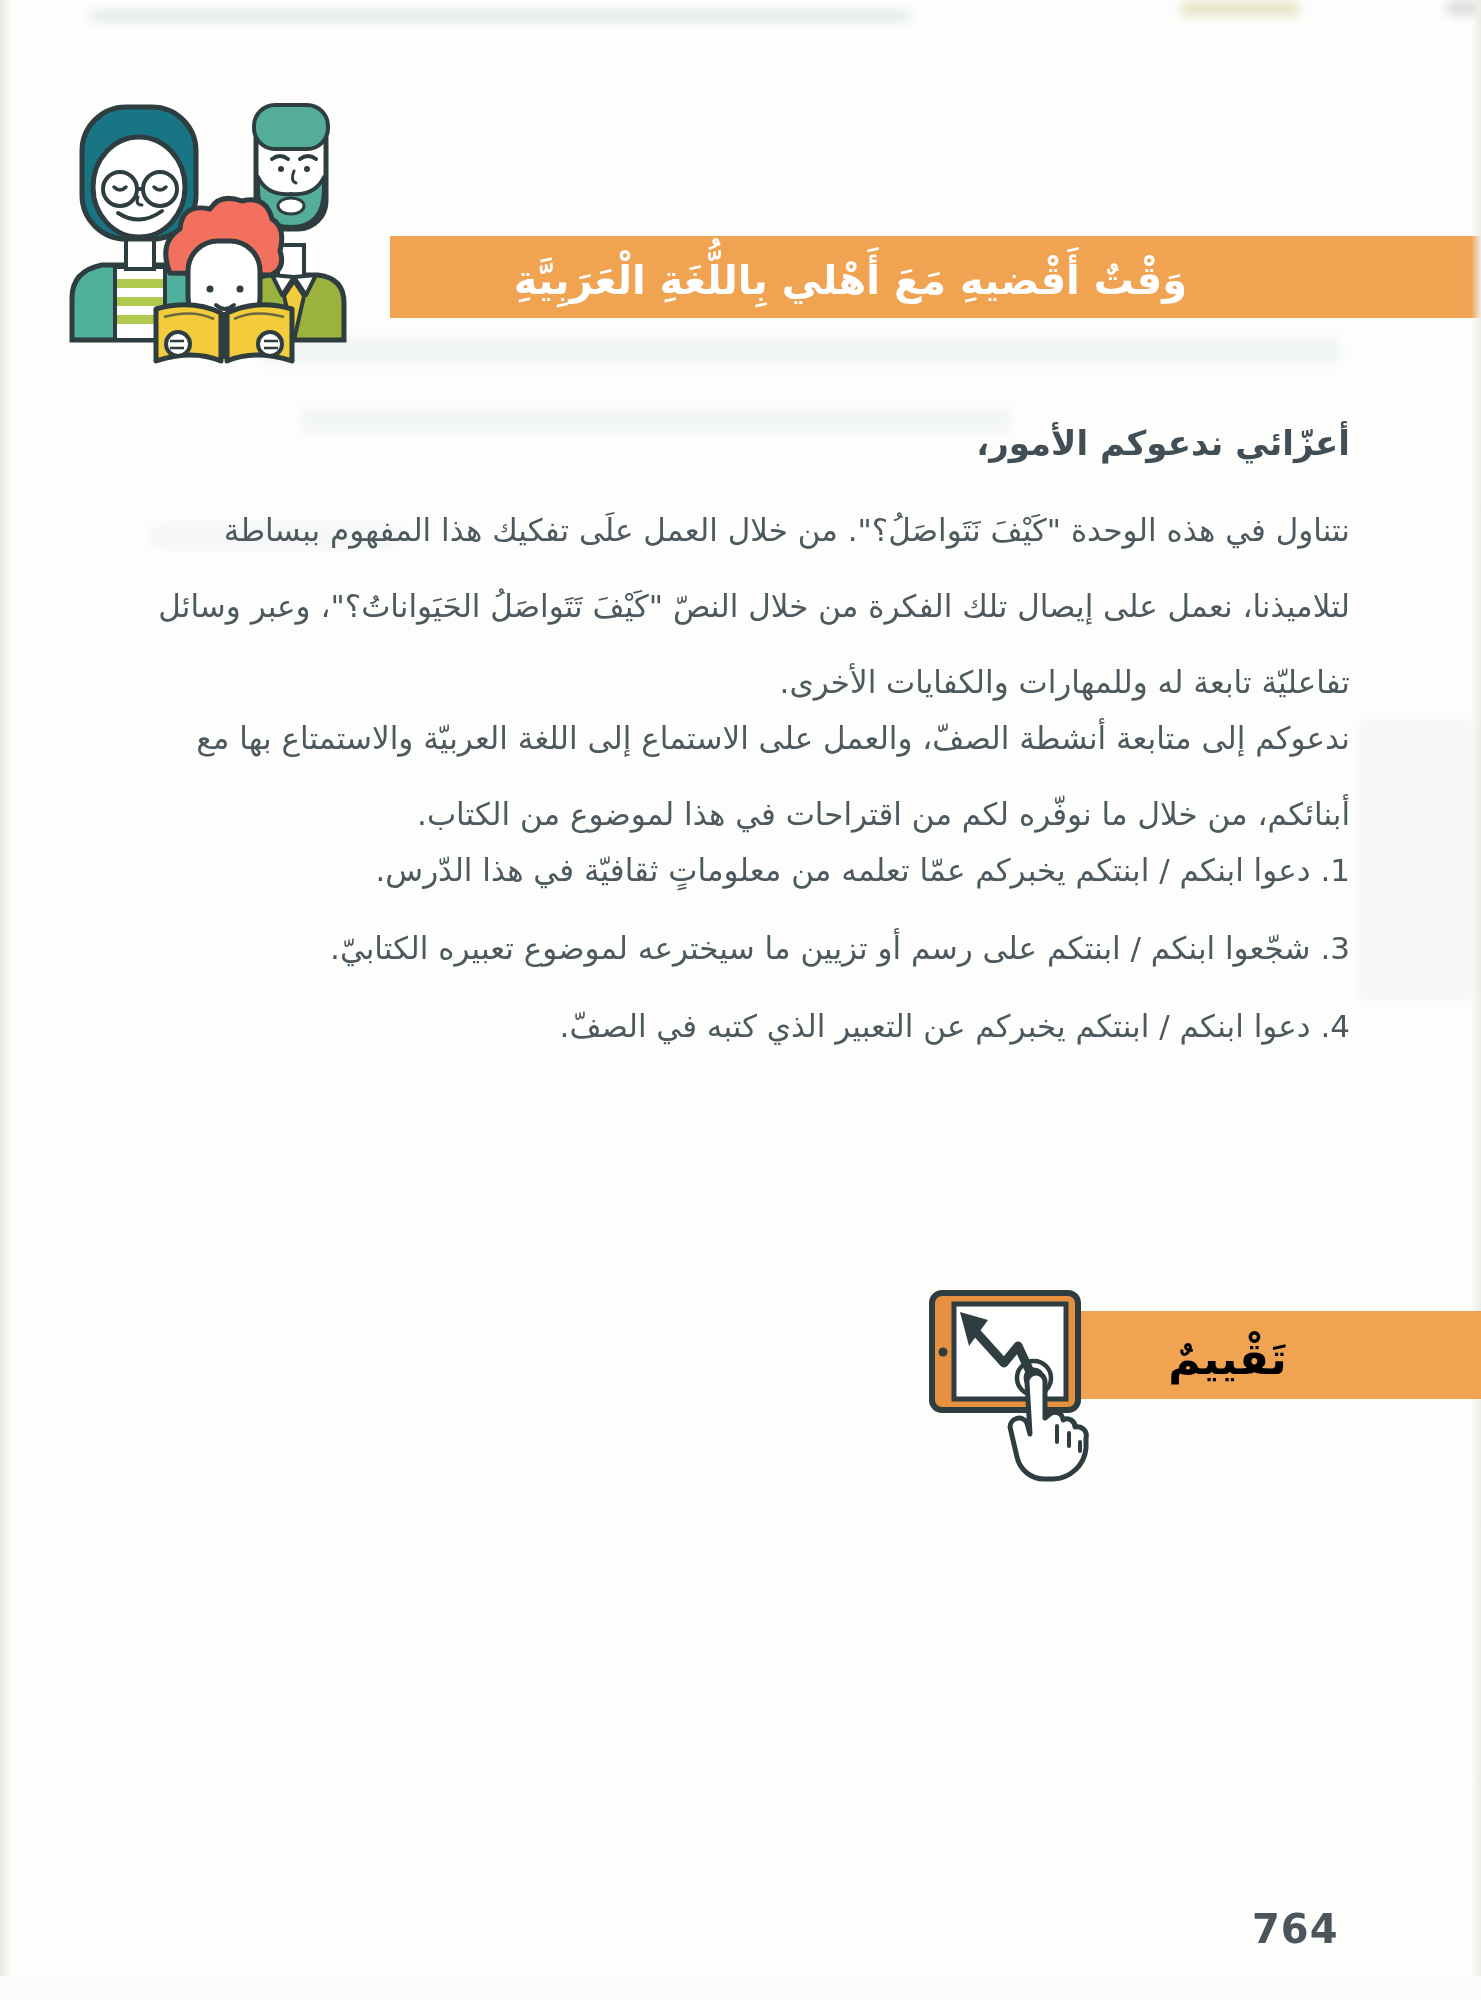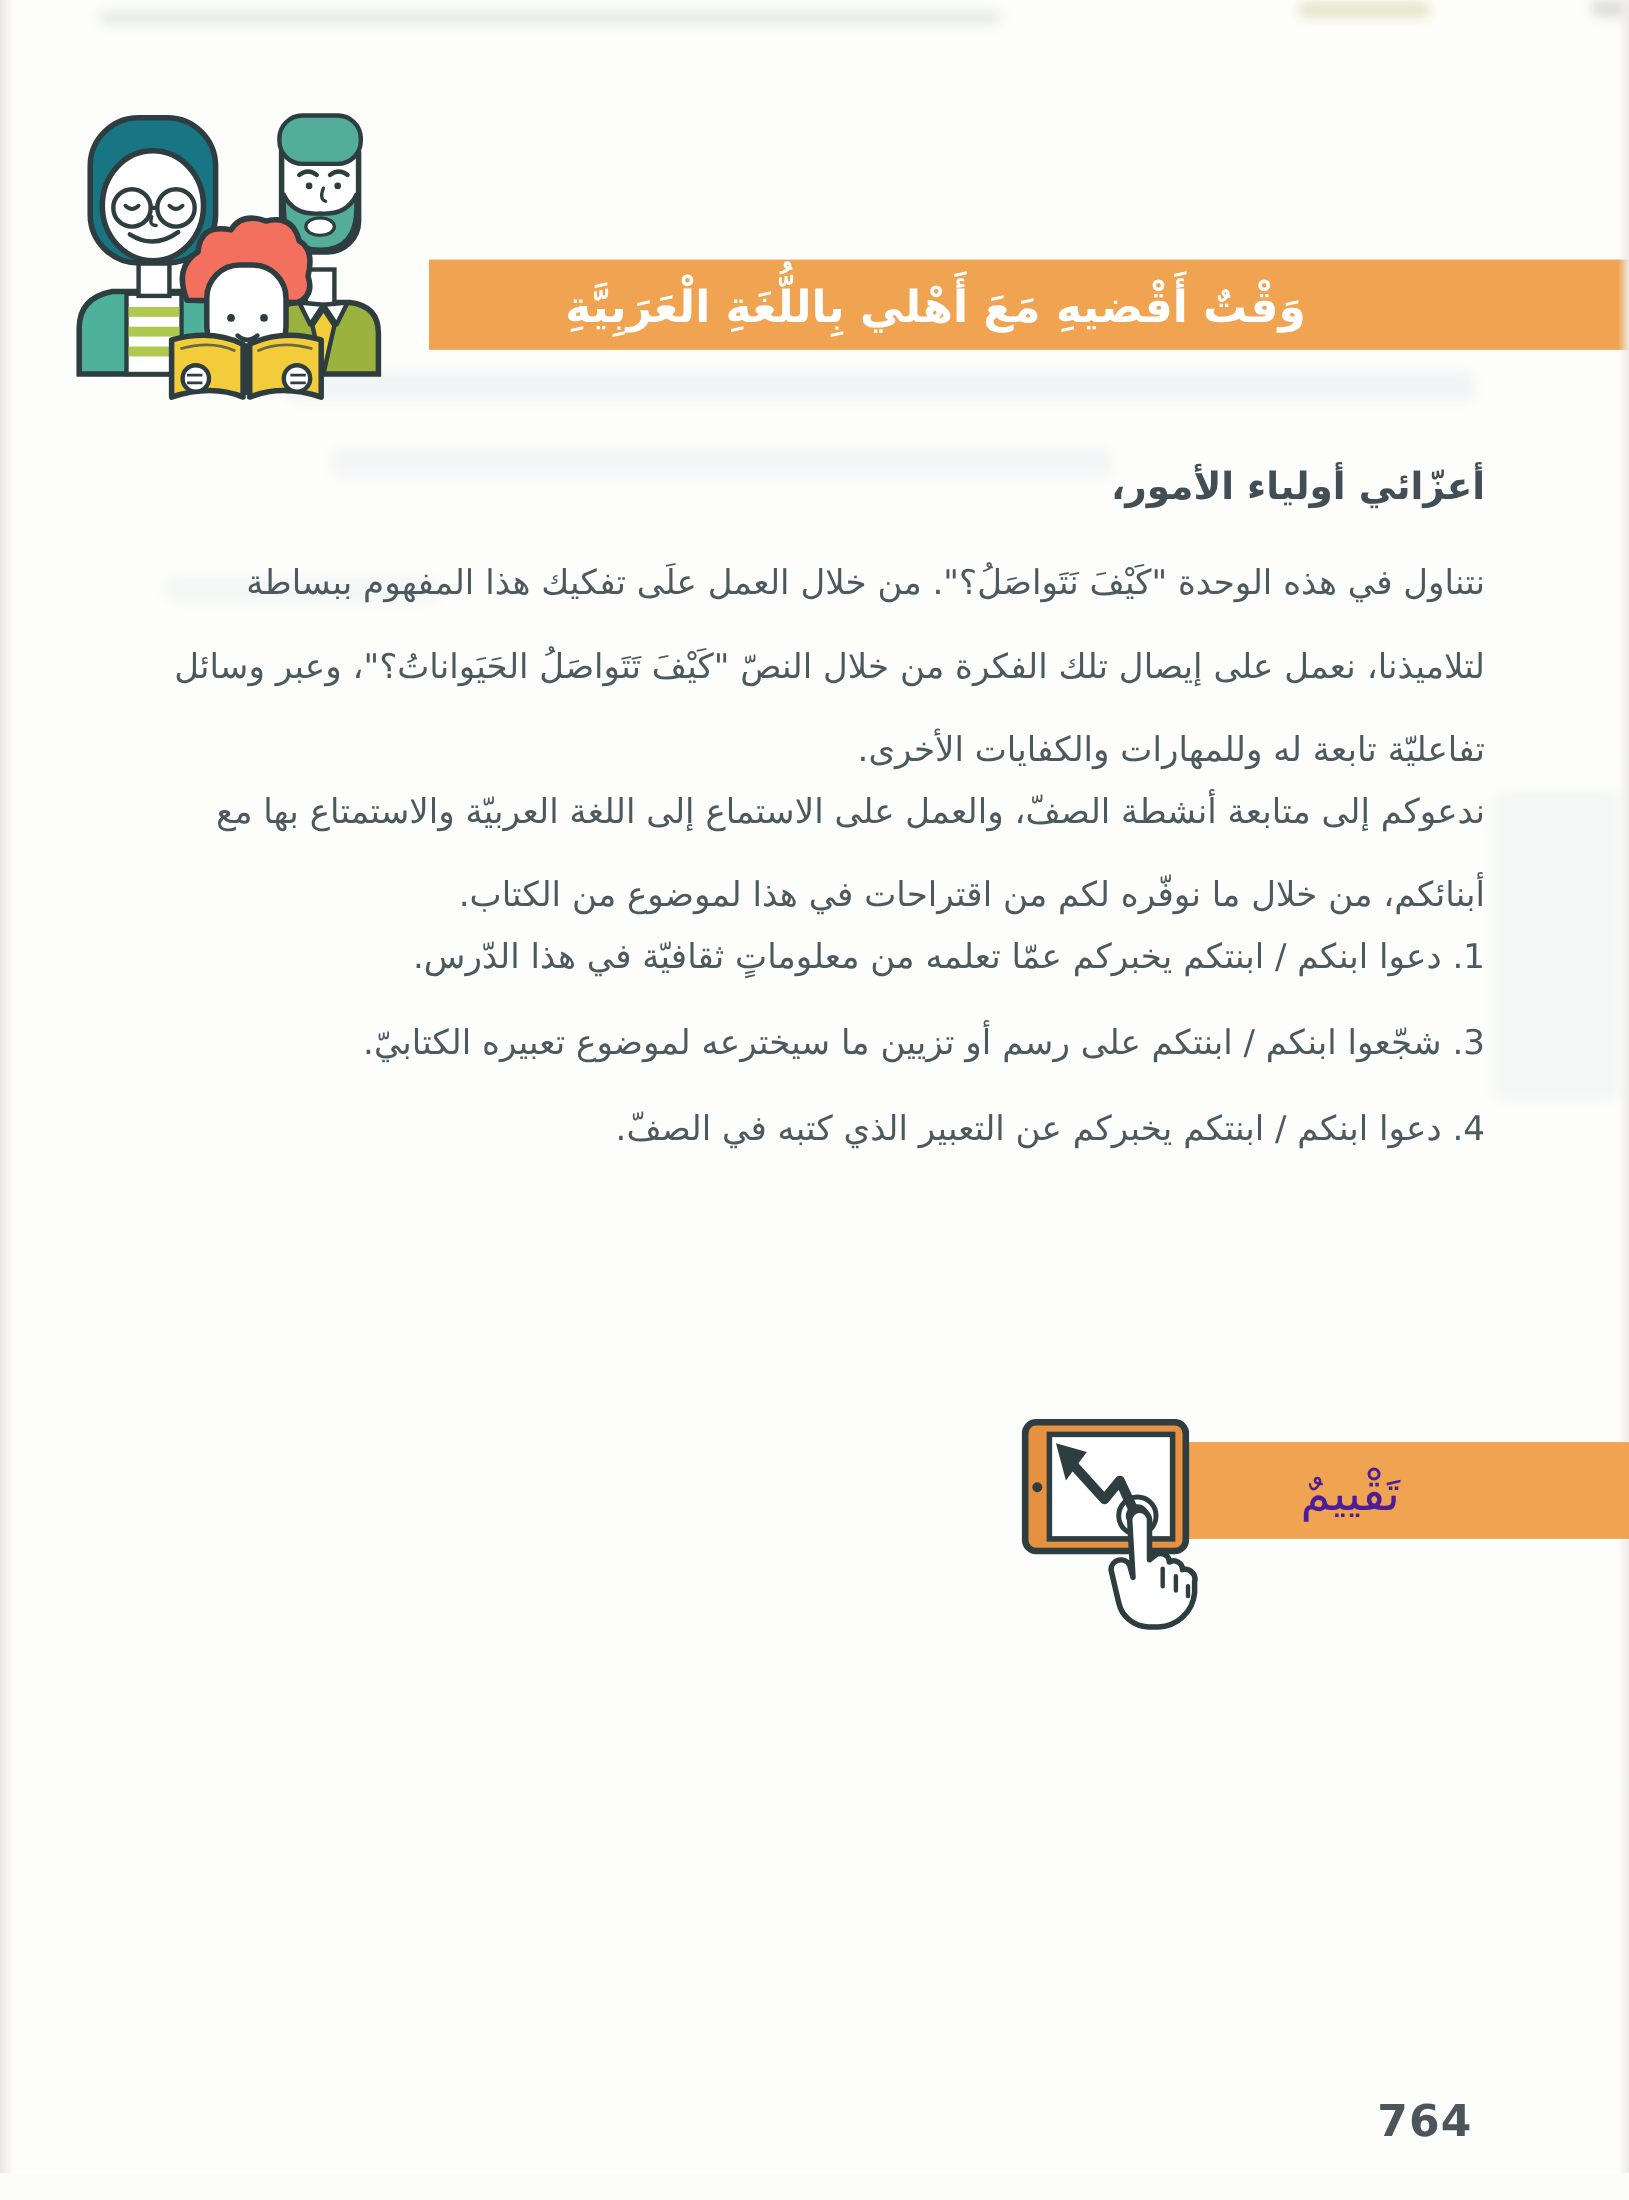--- a/index.html
+++ b/index.html
@@ -44,21 +44,21 @@
   .suggestion-list{position:absolute;right:131px;width:1230px;top:828px;direction:rtl;}
   .suggestion-item{
     font-size:31px;line-height:44px;margin-bottom:34px;text-align:right;color:#4c5a60;margin-top:20px;
   }
 
   .eval-banner{
     position:absolute;left:1066px;right:0;top:1311px;height:88px;
     background:#f0a351;display:flex;align-items:center;justify-content:center;z-index:1;
   }
   .eval-banner .label{
-    color:#4c1d95;font-weight:normal;font-size:44px;line-height:1;
+    color:#000000;font-weight:bold;font-size:44px;line-height:1;
     transform:translateX(-46px);padding-top:8px;
   }
 
   .tablet-wrap{position:absolute;left:920px;top:1286px;width:220px;height:215px;z-index:2;}
   .family-wrap{position:absolute;left:58px;top:93px;width:290px;height:272px;z-index:2;}
 
   .page-number{
     position:absolute;left:1252px;top:1906px;
     font-size:40px;font-weight:bold;color:#4b555b;letter-spacing:1px;
   }
@@ -130,21 +130,21 @@
         <path d="M226,224 Q198,216 176,226" fill="none" stroke="#2e3d3f" stroke-width="2.5" opacity="0.7"></path>
         <line x1="166" y1="219" x2="166" y2="266" stroke="#2e3d3f" stroke-width="4"></line>
         <circle cx="120" cy="251" r="12" fill="#ffffff" stroke="#2e3d3f" stroke-width="4"></circle>
         <circle cx="212" cy="251" r="12" fill="#ffffff" stroke="#2e3d3f" stroke-width="4"></circle>
         <path d="M112,248 h14 M112,255 h14" stroke="#2e3d3f" stroke-width="2.5"></path>
         <path d="M206,248 h14 M206,255 h14" stroke="#2e3d3f" stroke-width="2.5"></path>
       </g>
     </svg>
   </div>
 
-  <div class="greeting">أعزّائي أولياء الأمور،</div>
+  <div class="greeting">أعزّائي ندعوكم الأمور،</div>
 
   <div class="body-para" id="para1" dir="rtl">نتناول في هذه الوحدة "كَيْفَ نَتَواصَلُ؟". من خلال العمل علَى تفكيك هذا المفهوم ببساطة
 لتلاميذنا، نعمل على إيصال تلك الفكرة من خلال النصّ "كَيْفَ تَتَواصَلُ الحَيَواناتُ؟"، وعبر وسائل
 تفاعليّة تابعة له وللمهارات والكفايات الأخرى.</div>
   <div class="body-para" id="para2" dir="rtl">ندعوكم إلى متابعة أنشطة الصفّ، والعمل على الاستماع إلى اللغة العربيّة والاستمتاع بها مع
 أبنائكم، من خلال ما نوفّره لكم من اقتراحات في هذا لموضوع من الكتاب.</div>
 
   <div class="suggestion-list">
     <div class="suggestion-item" dir="rtl">1. دعوا ابنكم / ابنتكم يخبركم عمّا تعلمه من معلوماتٍ ثقافيّة في هذا الدّرس.</div>
     <div class="suggestion-item" dir="rtl">3. شجّعوا ابنكم / ابنتكم على رسم أو تزيين ما سيخترعه لموضوع تعبيره الكتابيّ.</div>

